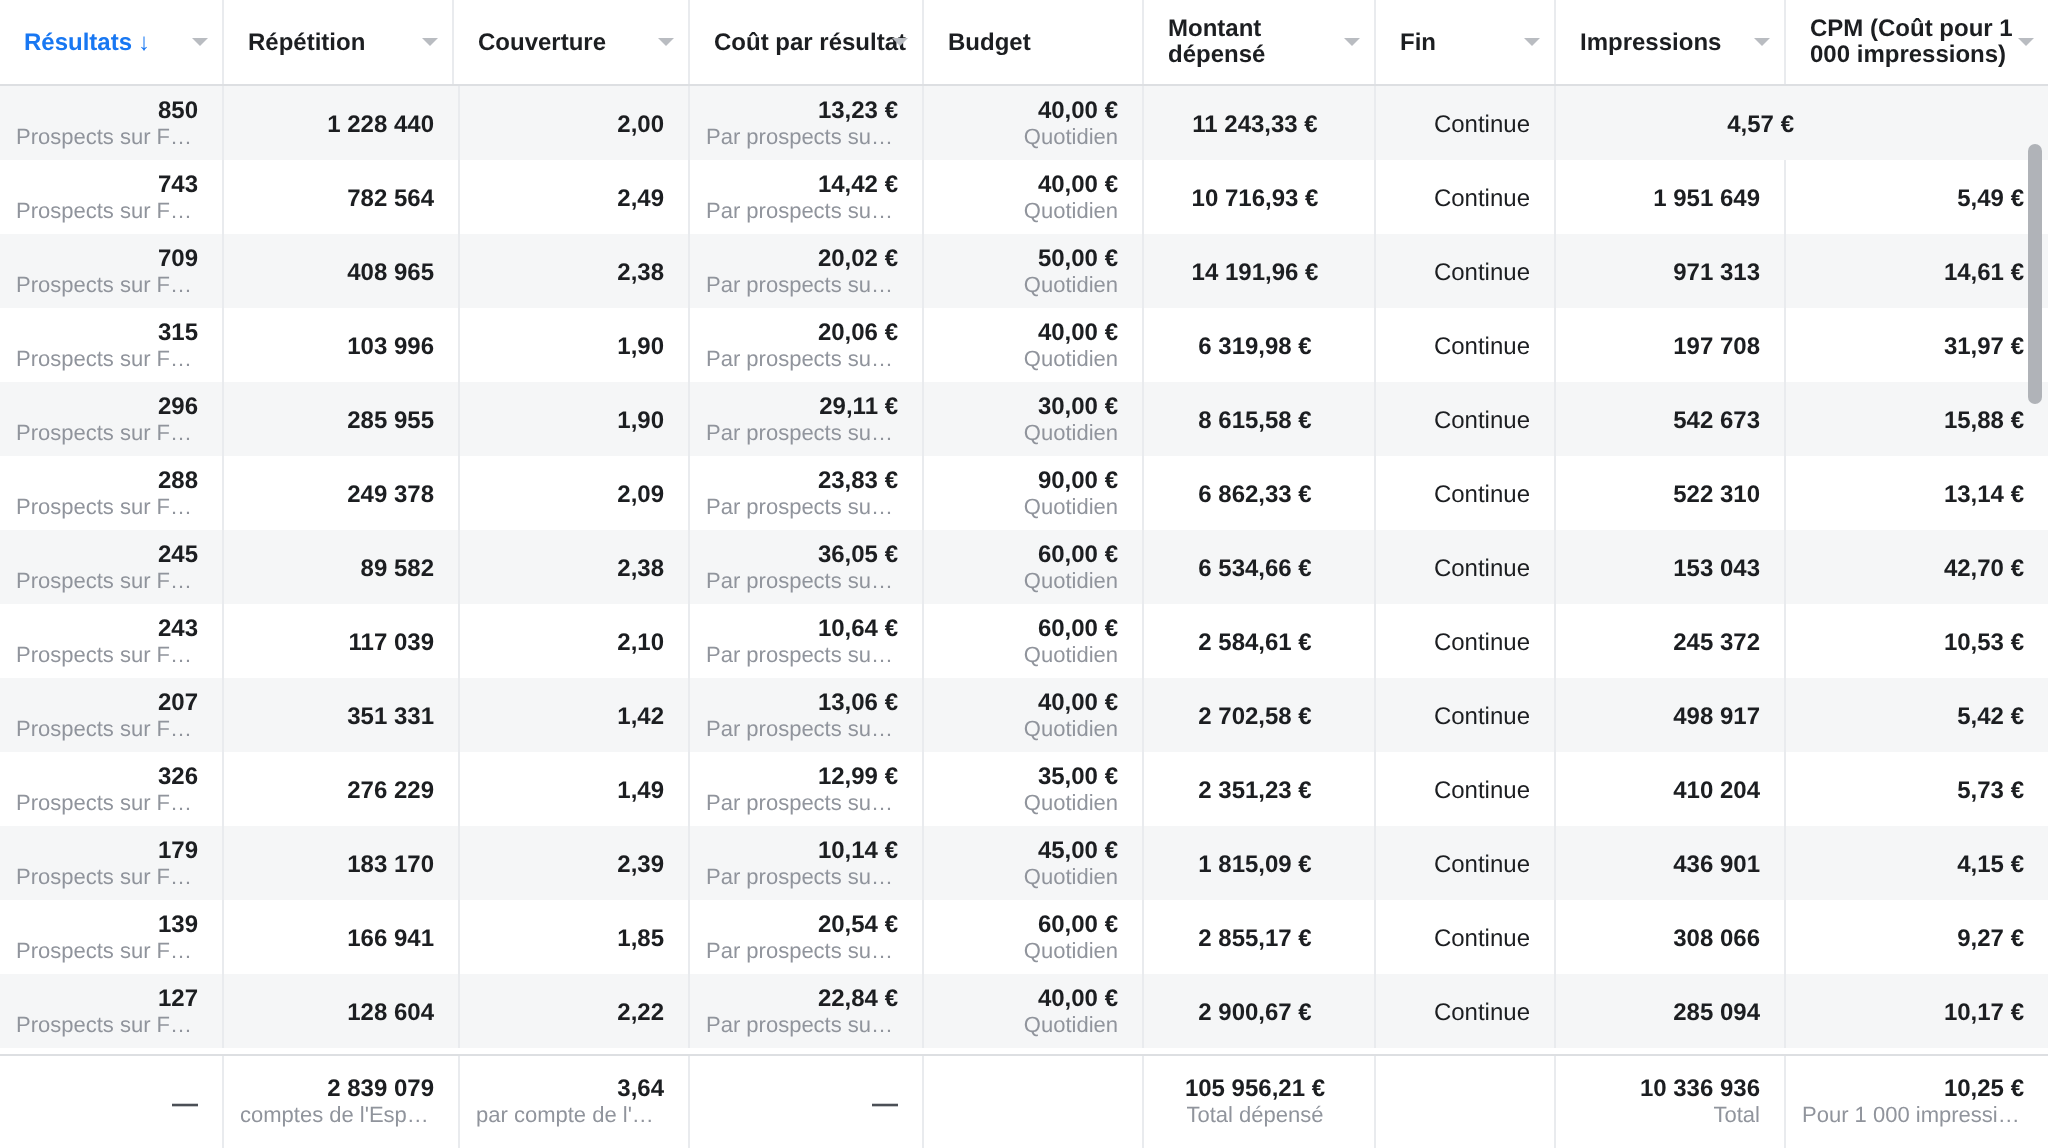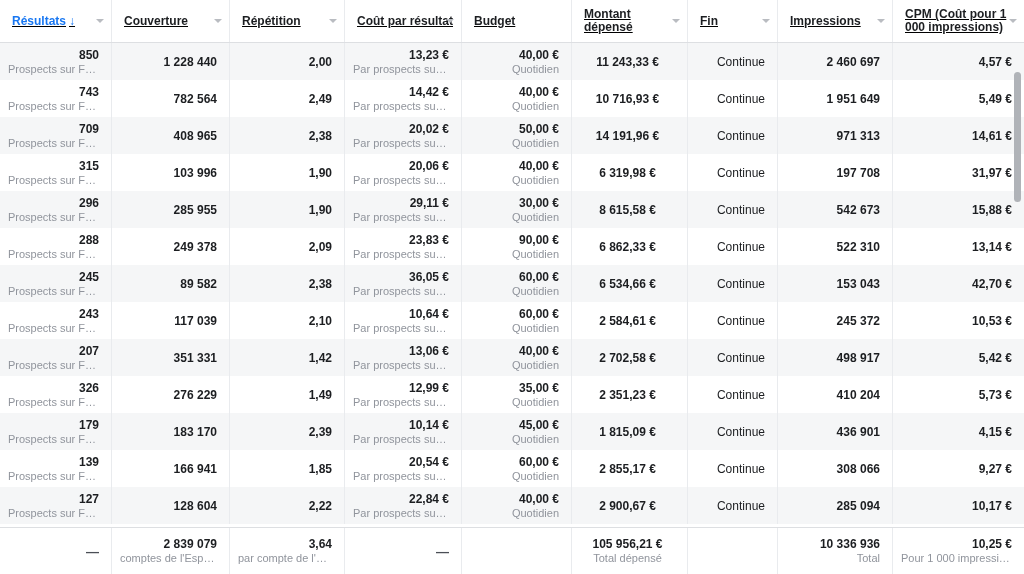--- a/index.html
+++ b/index.html
@@ -17,21 +17,20 @@
     background: #fff;
   }
 
   
   .thead {
     display: flex;
     height: 43px;
     background: #fff;
     border-bottom: 1px solid #dddfe2;
     position: relative;
-    text-decoration: underline;
   }
   .th {
     position: relative;
     display: flex;
     align-items: center;
     padding: 0 8px 0 12px;
     border-right: 1px solid #e9ebee;
     font-size: 12px;
     font-weight: bold;
     color: #1c1e21;
@@ -156,30 +155,30 @@
 <div class="ads-table">
 
   <div class="thead">
 
     <div class="th c0 sorted">
       <span class="th-label">Résultats</span>
       <span class="sort-arrow">↓</span>
       <span class="caret"></span>
     </div>
 
+    <div class="th c2">
+      <span class="th-label">Répétition</span>
+      <span class="caret"></span>
+    </div>
+
     <div class="th c1">
       <span class="th-label">Couverture</span>
       <span class="caret"></span>
     </div>
 
-    <div class="th c2">
-      <span class="th-label">Répétition</span>
-      <span class="caret"></span>
-    </div>
-
     <div class="th c3">
       <span class="th-label">Coût par résultat</span>
       <span class="caret"></span>
     </div>
 
     <div class="th c4">
       <span class="th-label">Budget</span>
     </div>
 
     <div class="th c5">
@@ -221,23 +220,20 @@
         </div>
         <div class="td c4">
           <div class="val">40,00 €</div>
           <div class="sub right">Quotidien</div>
         </div>
         <div class="td c5">
           <div class="val">11 243,33 €</div>
         </div>
         <div class="td c6">
           <div class="val plain">Continue</div>
-        </div>
-        <div class="td c7">
-          <div class="val">2 460 697</div>
         </div>
         <div class="td c8">
           <div class="val">4,57 €</div>
         </div>
       </div>
       <div class="tr">
         <div class="td c0">
           <div class="val">743</div>
           <div class="sub left">Prospects sur Faceb…</div>
         </div>

